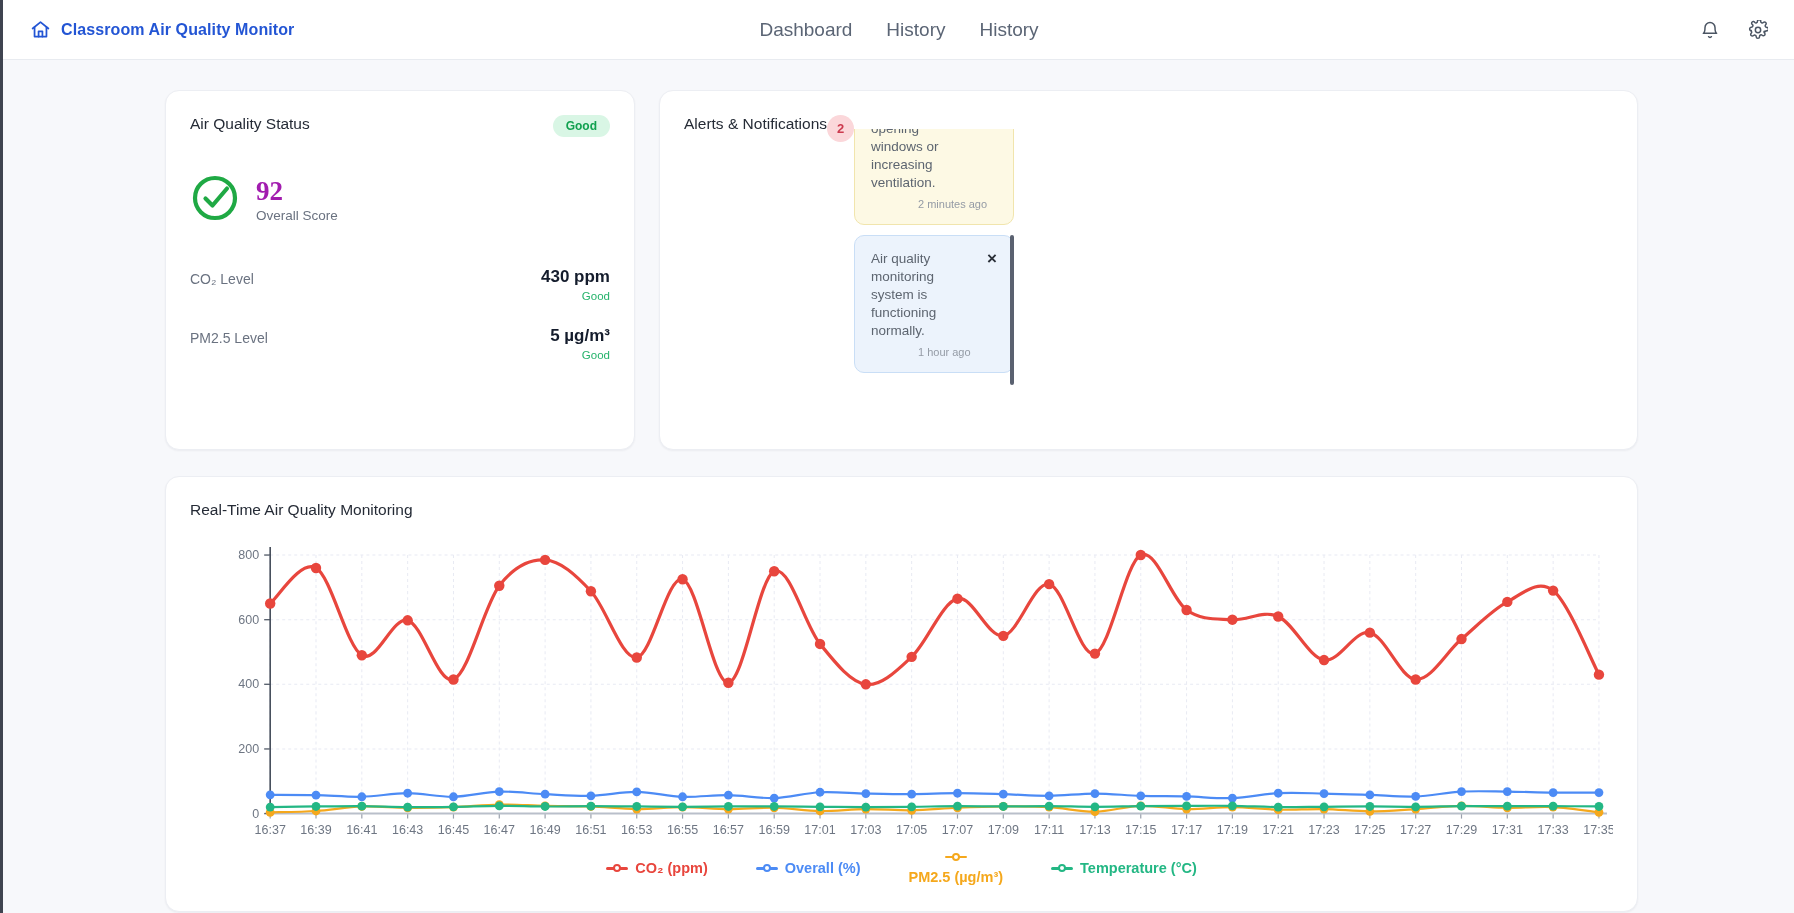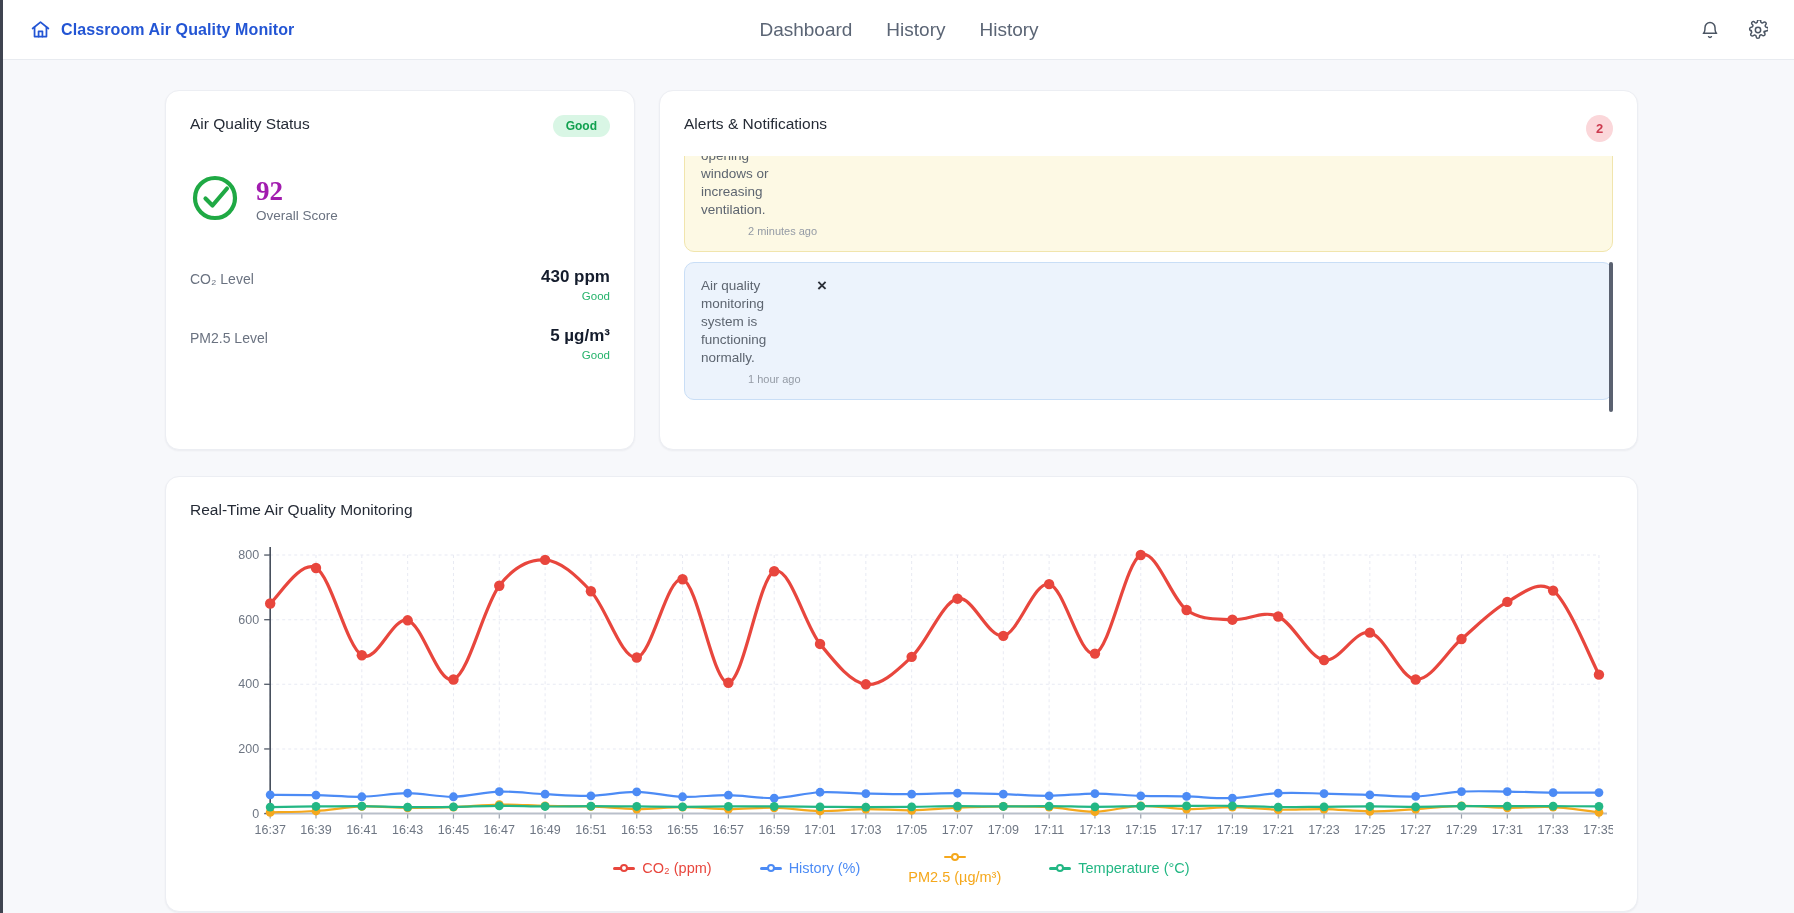--- a/index.html
+++ b/index.html
@@ -43,21 +43,21 @@
   .score-label { font-size:13.5px; color:#6a7280; margin-top:2px; }
   .metrics { margin-top:40px; }
   .metric-row { display:flex; justify-content:space-between; align-items:flex-start; }
   .metric-row + .metric-row { margin-top:24px; }
   .metric-label { font-size:14px; color:#6a7280; padding-top:4px; }
   .metric-right { text-align:right; }
   .metric-value { font-size:17px; font-weight:700; color:#141c2c; }
   .metric-status { font-size:11.5px; color:#25b36b; margin-top:3px; }
 
   
-  .alerts-card { flex:1; height:360px; display:flex; flex-direction:column; }
+  .alerts-card { flex:1; height:360px; display:flex; flex-direction:row; }
   .count-badge {
     width:27px; height:27px; border-radius:50%; background:#fbd7da; color:#cc3a4e;
     font-size:13px; font-weight:600; display:flex; align-items:center; justify-content:center;
   }
   .alerts-viewport { margin-top:14px; height:262px; overflow:hidden; position:relative; }
   .alerts-inner { margin-top:-24px; }
   .alert {
     border-radius:10px; padding:14px 16px; margin-bottom:10px;
   }
   .alert.warning { background:#fdf9e4; border:1px solid #f1e5ad; }
@@ -71,21 +71,21 @@
   .alert-time { margin-top:6px; font-size:11px; color:#949ba5;margin-left:47px; }
   .scroll-thumb {
     position:absolute; right:0; top:106px; width:4px; height:150px;
     background:#5a6170; border-radius:2px; cursor:pointer;
   }
 
   
   .chart-card { margin-top:26px; }
   .chart-wrap { margin-top:14px; }
   .chart-wrap svg { display:block; width:100%; }
-  .legend { display:flex; justify-content:center; gap:48px; margin-top:4px; padding-bottom:2px; }
+  .legend { display:flex; justify-content:center; gap:48px; margin-top:4px; padding-bottom:2px;font-weight:bold; }
   .legend-item { display:flex; align-items:center; gap:7px; font-size:14.5px; cursor:pointer; }
   .legend-marker { position:relative; width:22px; height:10px; }
   .legend-marker .lm-line { position:absolute; left:0; right:0; top:4px; height:2.5px; border-radius:2px; }
   .legend-marker .lm-dot {
     position:absolute; left:7px; top:1px; width:8px; height:8px; border-radius:50%;
     background:#fff; border:2.5px solid currentColor;
   }
 
   
   .row-bottom { display:flex; gap:28px; margin-top:22px; }
@@ -436,21 +436,21 @@
             <span class="lm-line" style="background: rgb(232, 70, 61);"></span>
             <span class="lm-dot"></span>
           </span>
           <span>CO₂ (ppm)</span>
         </span>
         <span class="legend-item" style="color: rgb(76, 139, 245);">
           <span class="legend-marker">
             <span class="lm-line" style="background: rgb(76, 139, 245);"></span>
             <span class="lm-dot"></span>
           </span>
-          <span>History (%)</span>
+          <span>Overall (%)</span>
         </span>
         <span class="legend-item" style="color: rgb(245, 168, 28); flex-direction: column;">
           <span class="legend-marker">
             <span class="lm-line" style="background: rgb(245, 168, 28);"></span>
             <span class="lm-dot"></span>
           </span>
           <span>PM2.5 (µg/m³)</span>
         </span>
         <span class="legend-item" style="color: rgb(35, 183, 132);">
           <span class="legend-marker">

